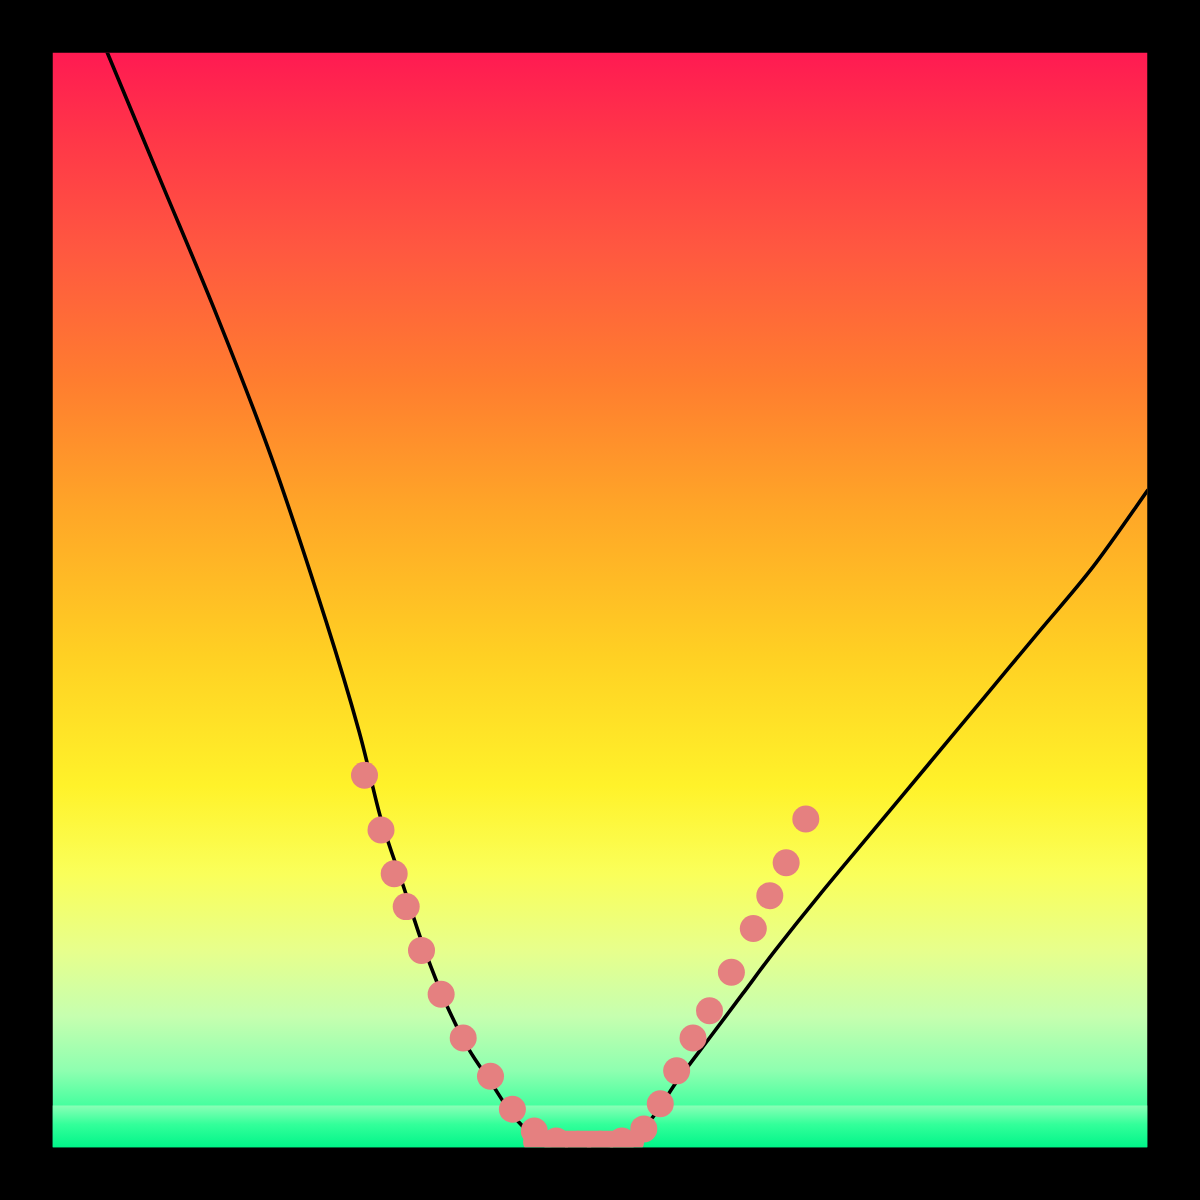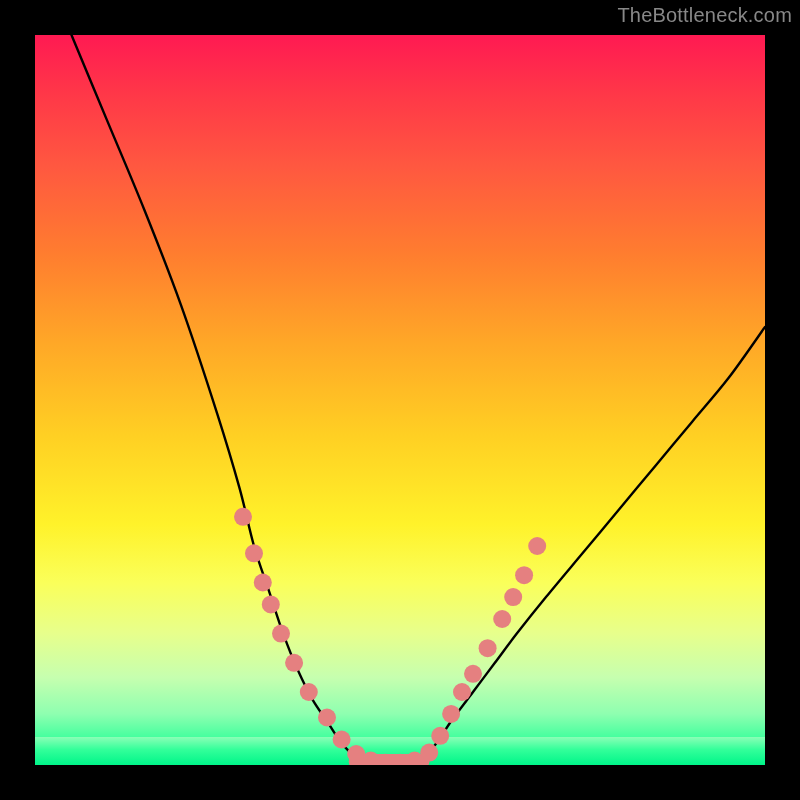--- a/index.html
+++ b/index.html
@@ -73,21 +73,20 @@
     inset: 0;
     width: 100%;
     height: 100%;
   }
 </style>
 </head>
 <body>
 
 <div class="stage">
 
-  <div class="watermark">TheBottleneck.com</div>
 
   <div class="plot-area">
     <div class="gradient-bg"></div>
     <div class="green-band"></div>
 
     <svg class="curve" viewBox="0 0 730 730" preserveAspectRatio="none">
       <path id="curve-path" fill="none" stroke="#000" stroke-width="2.4" stroke-linecap="round" stroke-linejoin="round" d="M36.5 0.0 C42.6 14.6,60.8 58.4,73.0 87.6 C85.2 116.8,97.3 144.8,109.5 175.2 C121.7 205.6,133.8 236.0,146.0 270.1 C158.2 304.2,172.8 349.2,182.5 379.6 C192.2 410.0,198.3 430.7,204.4 452.6 C210.5 474.5,214.1 494.0,219.0 511.0 C223.9 528.0,228.7 540.2,233.6 554.8 C238.5 569.4,243.3 585.2,248.2 598.6 C253.1 612.0,257.9 624.2,262.8 635.1 C267.7 646.0,272.5 655.8,277.4 664.3 C282.3 672.8,287.1 678.9,292.0 686.2 C296.9 693.5,301.7 702.0,306.6 708.1 C311.5 714.2,316.3 719.1,321.2 722.7 C326.1 726.4,332.2 728.8,335.8 730.0 C339.4 731.2,338.2 730.0,343.1 730.0 C348.0 730.0,357.7 731.2,365.0 730.0 C372.3 728.8,380.8 726.4,386.9 722.7 C393.0 719.1,396.6 714.2,401.5 708.1 C406.4 702.0,410.0 694.7,416.1 686.2 C422.2 677.7,430.7 666.7,438.0 657.0 C445.3 647.3,452.6 637.5,459.9 627.8 C467.2 618.1,473.3 609.5,481.8 598.6 C490.3 587.7,500.0 575.5,511.0 562.1 C521.9 548.7,535.3 532.9,547.5 518.3 C559.7 503.7,571.8 489.1,584.0 474.5 C596.2 459.9,608.3 445.3,620.5 430.7 C632.7 416.1,644.8 401.5,657.0 386.9 C669.2 372.3,681.3 358.9,693.5 343.1 C705.7 327.3,723.9 300.5,730.0 292.0"></path>
       <path id="flat-seg" fill="none" stroke="#e58080" stroke-width="15" stroke-linecap="round" d="M321.2 726.4 L386.9 726.4"></path>
       <g id="dots" fill="#e58080">
           <circle cx="208.0" cy="481.8" r="9"></circle>

